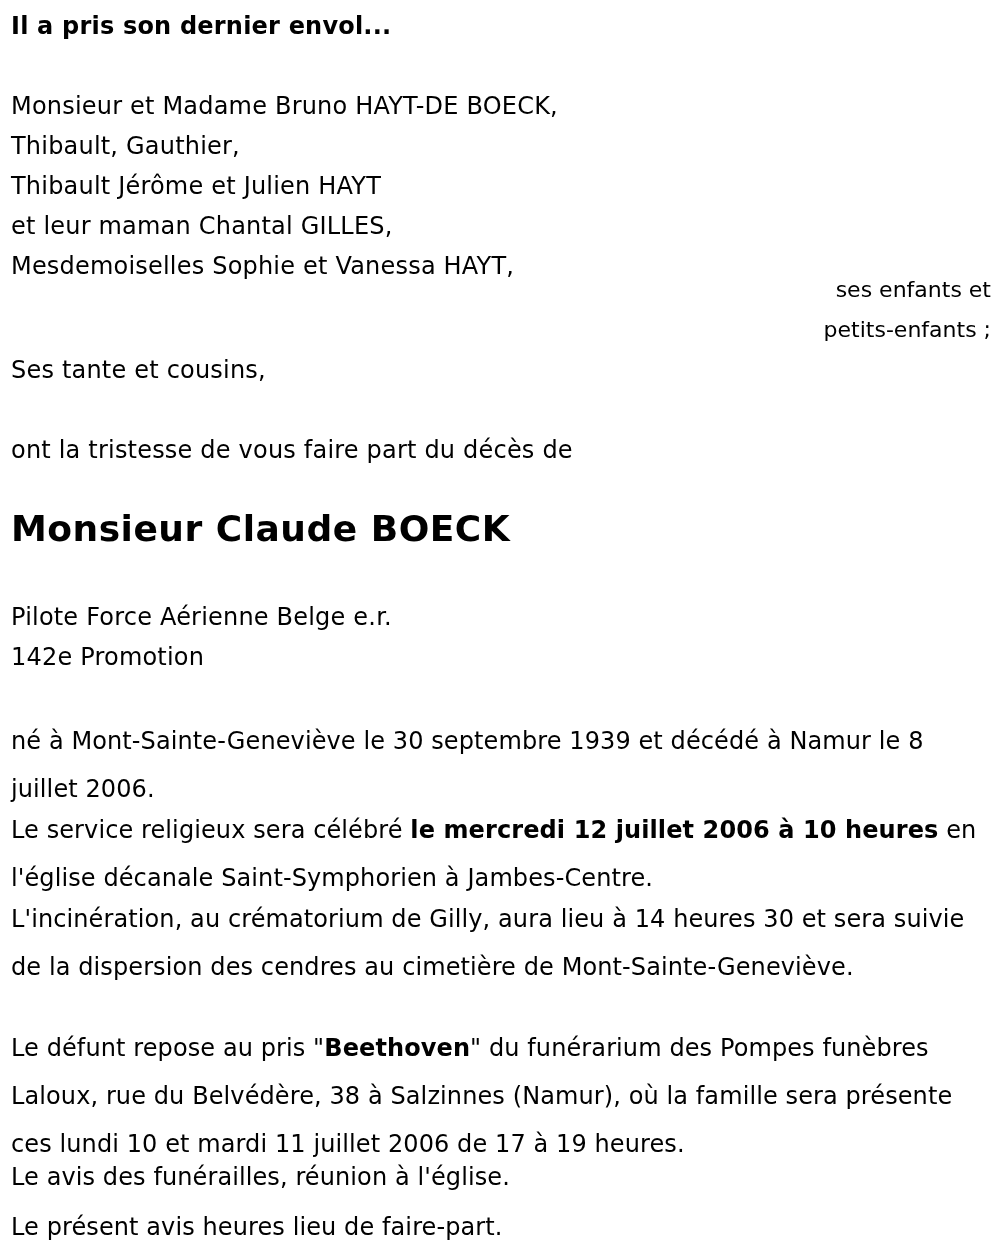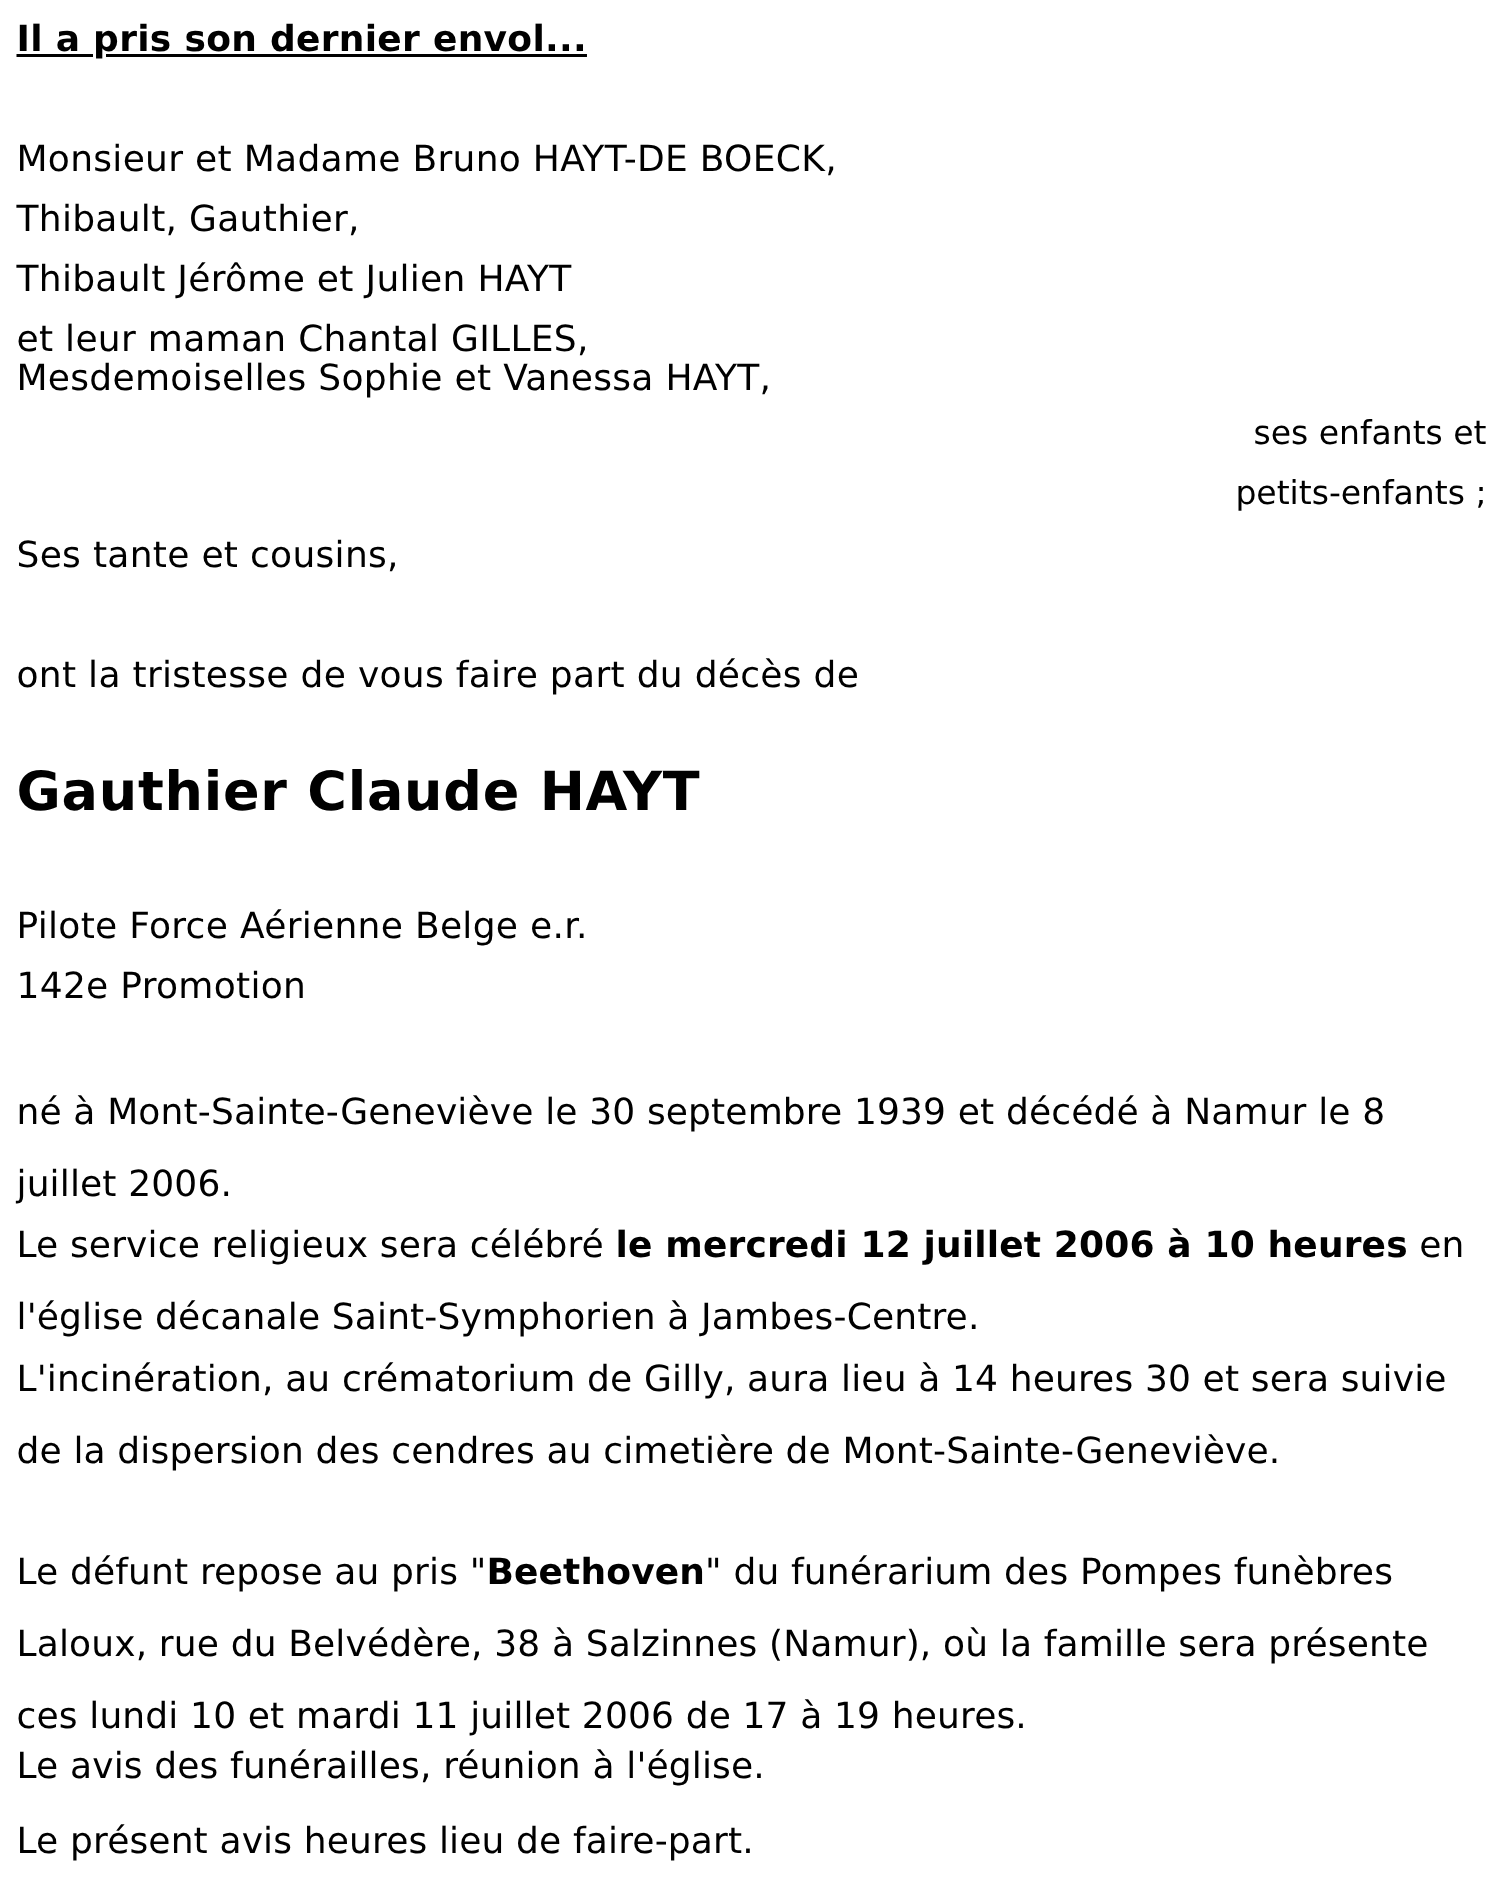--- a/index.html
+++ b/index.html
@@ -1,45 +1,45 @@
 <!DOCTYPE html>
 <html><head>
 <meta charset="utf-8">
 <style>
   html, body { margin:0; padding:0; background:#ffffff; }
   body { width:1000px; height:1259px; position:relative; overflow:hidden;
          font-family:"DejaVu Sans", sans-serif; color:#000; }
   .doc { position:absolute; left:11px; top:0; width:980px; }
   .line { position:absolute; left:0; white-space:nowrap; font-size:24px; line-height:40px; letter-spacing:0.2px; }
-  .intro { font-weight:bold; font-size:24px; top:6px;text-decoration:underline; }
+  .intro { font-weight:bold; font-size:24px; top:6px; }
   .right { position:absolute; right:0; font-size:22px; line-height:40px; white-space:nowrap; text-align:right; }
   .name { font-weight:bold; font-size:36px; line-height:50px; top:504px; letter-spacing:0.5px; }
   .para { position:absolute; left:0; width:980px; font-size:24px; line-height:48px; letter-spacing:0.1px; }
   b { font-weight:bold; }
 </style>
 </head>
 <body>
 
 <div class="doc">
   <div class="line intro">Il a pris son dernier envol...</div>
 
   <div class="line" style="top:86px">Monsieur et Madame Bruno HAYT-DE BOECK,</div>
   <div class="line" style="top:126px">Thibault, Gauthier,</div>
   <div class="line" style="top:166px">Thibault Jérôme et Julien HAYT</div>
   <div class="line" style="top:206px">et leur maman Chantal GILLES,</div>
-  <div class="line" style="top:232px">Mesdemoiselles Sophie et Vanessa HAYT,</div>
+  <div class="line" style="top:246px">Mesdemoiselles Sophie et Vanessa HAYT,</div>
 
   <div class="right" style="top:270px">ses enfants et</div>
   <div class="right" style="top:310px">petits-enfants ;</div>
 
   <div class="line" style="top:350px">Ses tante et cousins,</div>
 
   <div class="line" style="top:430px">ont la tristesse de vous faire part du décès de</div>
 
-  <div class="line name">Gauthier Claude HAYT</div>
+  <div class="line name">Monsieur Claude BOECK</div>
 
   <div class="line" style="top:597px">Pilote Force Aérienne Belge e.r.</div>
   <div class="line" style="top:637px">142e Promotion</div>
 
   <div class="para" style="top:717px">né à Mont-Sainte-Geneviève le 30 septembre 1939 et décédé à Namur le 8 juillet 2006.</div>
 
   <div class="para" style="top:806px"><span>Le service religieux sera célébré </span><b>le mercredi 12 juillet 2006 à 10 heures</b><span> en l'église décanale Saint-Symphorien à Jambes-Centre.</span></div>
 
   <div class="para" style="top:895px">L'incinération, au crématorium de Gilly, aura lieu à 14 heures 30 et sera suivie de la dispersion des cendres au cimetière de Mont-Sainte-Geneviève.</div>
 

